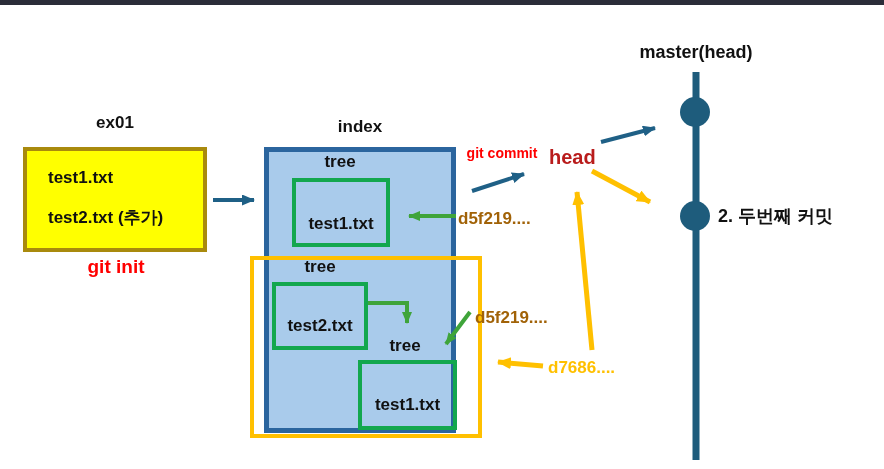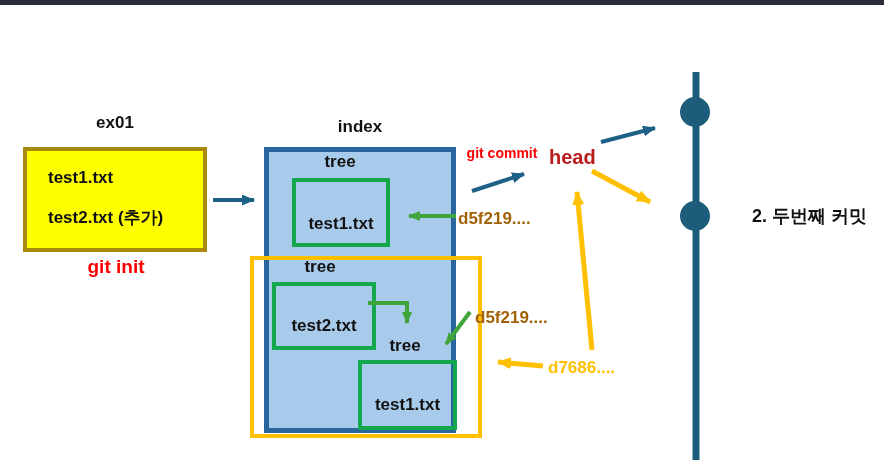--- a/index.html
+++ b/index.html
@@ -7,21 +7,21 @@
     position:relative;width:884px;height:469px;background:#ffffff;overflow:hidden;
     font-family:"Liberation Sans","DejaVu Sans",sans-serif;font-weight:700;color:#111;
   }
   .top-bar{position:absolute;left:0;top:0;width:884px;height:5px;background:#2B2D39;}
   .box{position:absolute;box-sizing:border-box;}
   .yellow-box{left:23px;top:147px;width:184px;height:105px;background:#FFFF00;border:4px solid #A98A0D;z-index:1;}
   .blue-box{left:264px;top:147px;width:192px;height:286px;background:#A9CBEB;border:5px solid #2B659E;z-index:1;}
   .orange-box{left:250px;top:256px;width:232px;height:182px;border:4px solid #FFC000;background:transparent;z-index:2;}
   .green-box{border:4px solid #13A74E;background:transparent;z-index:3;}
   .gb1{left:292px;top:178px;width:98px;height:69px;}
-  .gb2{left:272px;top:282px;width:104px;height:68px;padding-left:12px;}
+  .gb2{left:272px;top:282px;width:96px;height:68px;padding-left:12px;}
   .gb3{left:358px;top:360px;width:99px;height:70px;}
   .gfile{position:absolute;left:0;right:0;text-align:center;font-size:17px;color:#111;}
   .file{position:absolute;font-size:17px;color:#111;}
   .label{position:absolute;z-index:6;}
   .title{font-size:17px;text-align:center;color:#111;}
   .tree-label{position:absolute;width:80px;text-align:center;font-size:17px;color:#111;z-index:6;}
   .caption{position:absolute;text-align:center;color:#FF0000;z-index:6;}
   .hash-green{position:absolute;font-size:17px;color:#a16207;z-index:6;}
   .hash-gold{position:absolute;font-size:17px;color:#FFC000;z-index:6;}
   .overlay{position:absolute;left:0;top:0;width:884px;height:469px;z-index:5;pointer-events:none;}
@@ -60,21 +60,22 @@
   </div>
 
   <div class="caption" style="left:293px;top:458px;width:140px;font-size:20px;margin-top:28px;">git add</div>
 
   <div class="caption" style="left:462px;top:145px;width:80px;font-size:14px;">git commit</div>
   <div class="label" style="left:549px;top:146px;font-size:20px;color:#b91c1c;">head</div>
   <div class="hash-green" style="left:458px;top:209px;">d5f219....</div>
   <div class="hash-green" style="left:475px;top:308px;">d5f219....</div>
   <div class="hash-gold" style="left:548px;top:358px;">d7686....</div>
 
-  <div class="label" style="left:718px;top:204px;font-size:18px;color:#111;margin-left:34px;">2. 두번째 커밋</div>
+  <div class="label title" style="left:616px;top:42px;width:160px;font-size:18px;">master(head)</div>
+  <div class="label" style="left:718px;top:204px;font-size:18px;color:#111;">2. 두번째 커밋</div>
 
   <svg class="overlay" viewBox="0 0 884 469" aria-hidden="true">
     <defs>
       <marker id="mTeal" markerUnits="userSpaceOnUse" markerWidth="14" markerHeight="12" refX="12" refY="5.5" orient="auto">
         <path d="M0,0 L13,5.5 L0,11 Z" fill="#1F6086"></path>
       </marker>
       <marker id="mGold" markerUnits="userSpaceOnUse" markerWidth="15" markerHeight="13" refX="13" refY="6" orient="auto">
         <path d="M0,0 L14,6 L0,12 Z" fill="#FFC000"></path>
       </marker>
       <marker id="mGreen" markerUnits="userSpaceOnUse" markerWidth="13" markerHeight="11" refX="11" refY="5" orient="auto">

